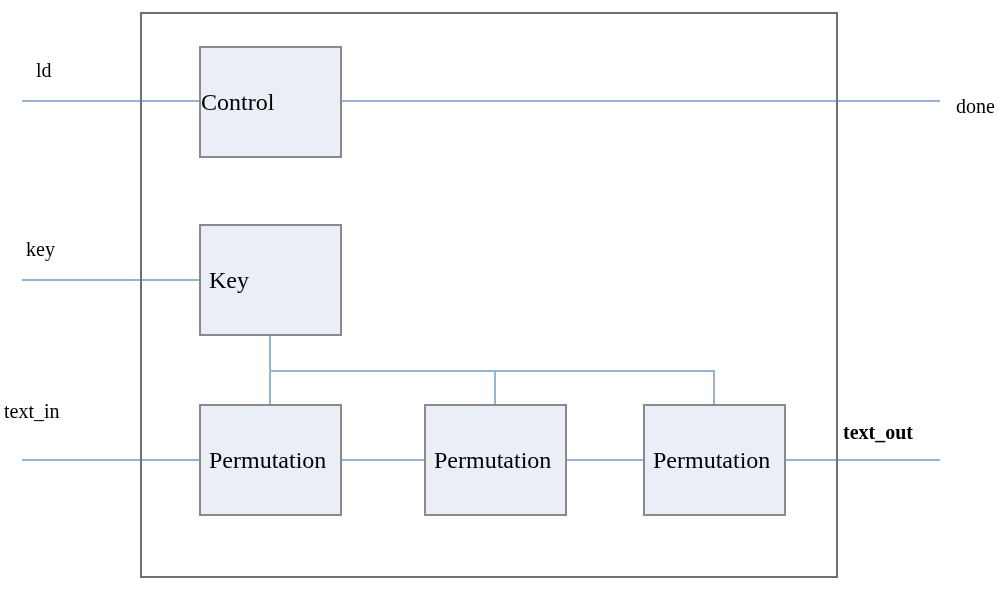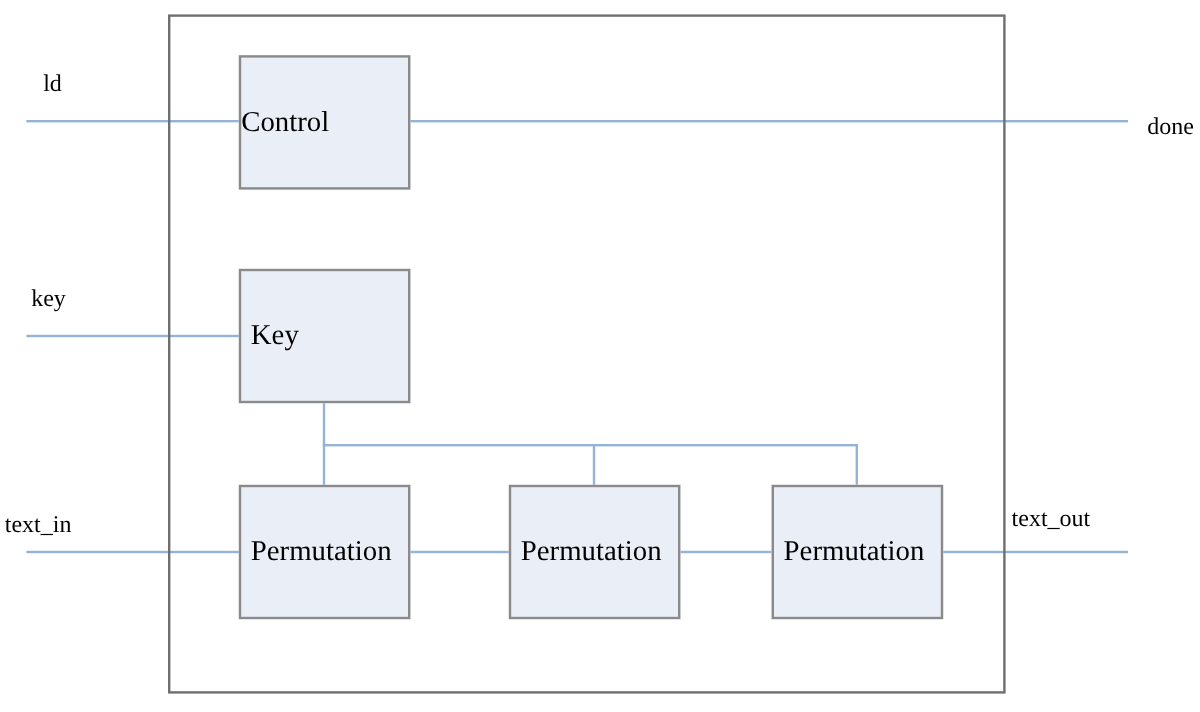--- a/index.html
+++ b/index.html
@@ -87,16 +87,16 @@
 
   <div class="block align-left" style="left:643px;top:404px;">
     <div class="block-label">
       <div>Permutation</div>
     </div>
   </div>
 
   <div class="port-label" style="left:36px;top:57px;">ld</div>
   <div class="port-label" style="left:956px;top:58px;margin-top:35px;">done</div>
   <div class="port-label" style="left:26px;top:236px;">key</div>
-  <div class="port-label" style="left:4px;top:424px;text-align:center;">text_in</div>
-  <div class="port-label" style="left:843px;top:419px;">text_out</div>
+  <div class="port-label" style="left:4px;top:398px;text-align:center;">text_in</div>
+  <div class="port-label" style="left:843px;top:419px;font-weight:bold;">text_out</div>
 
 </div>
 
 </body></html>

